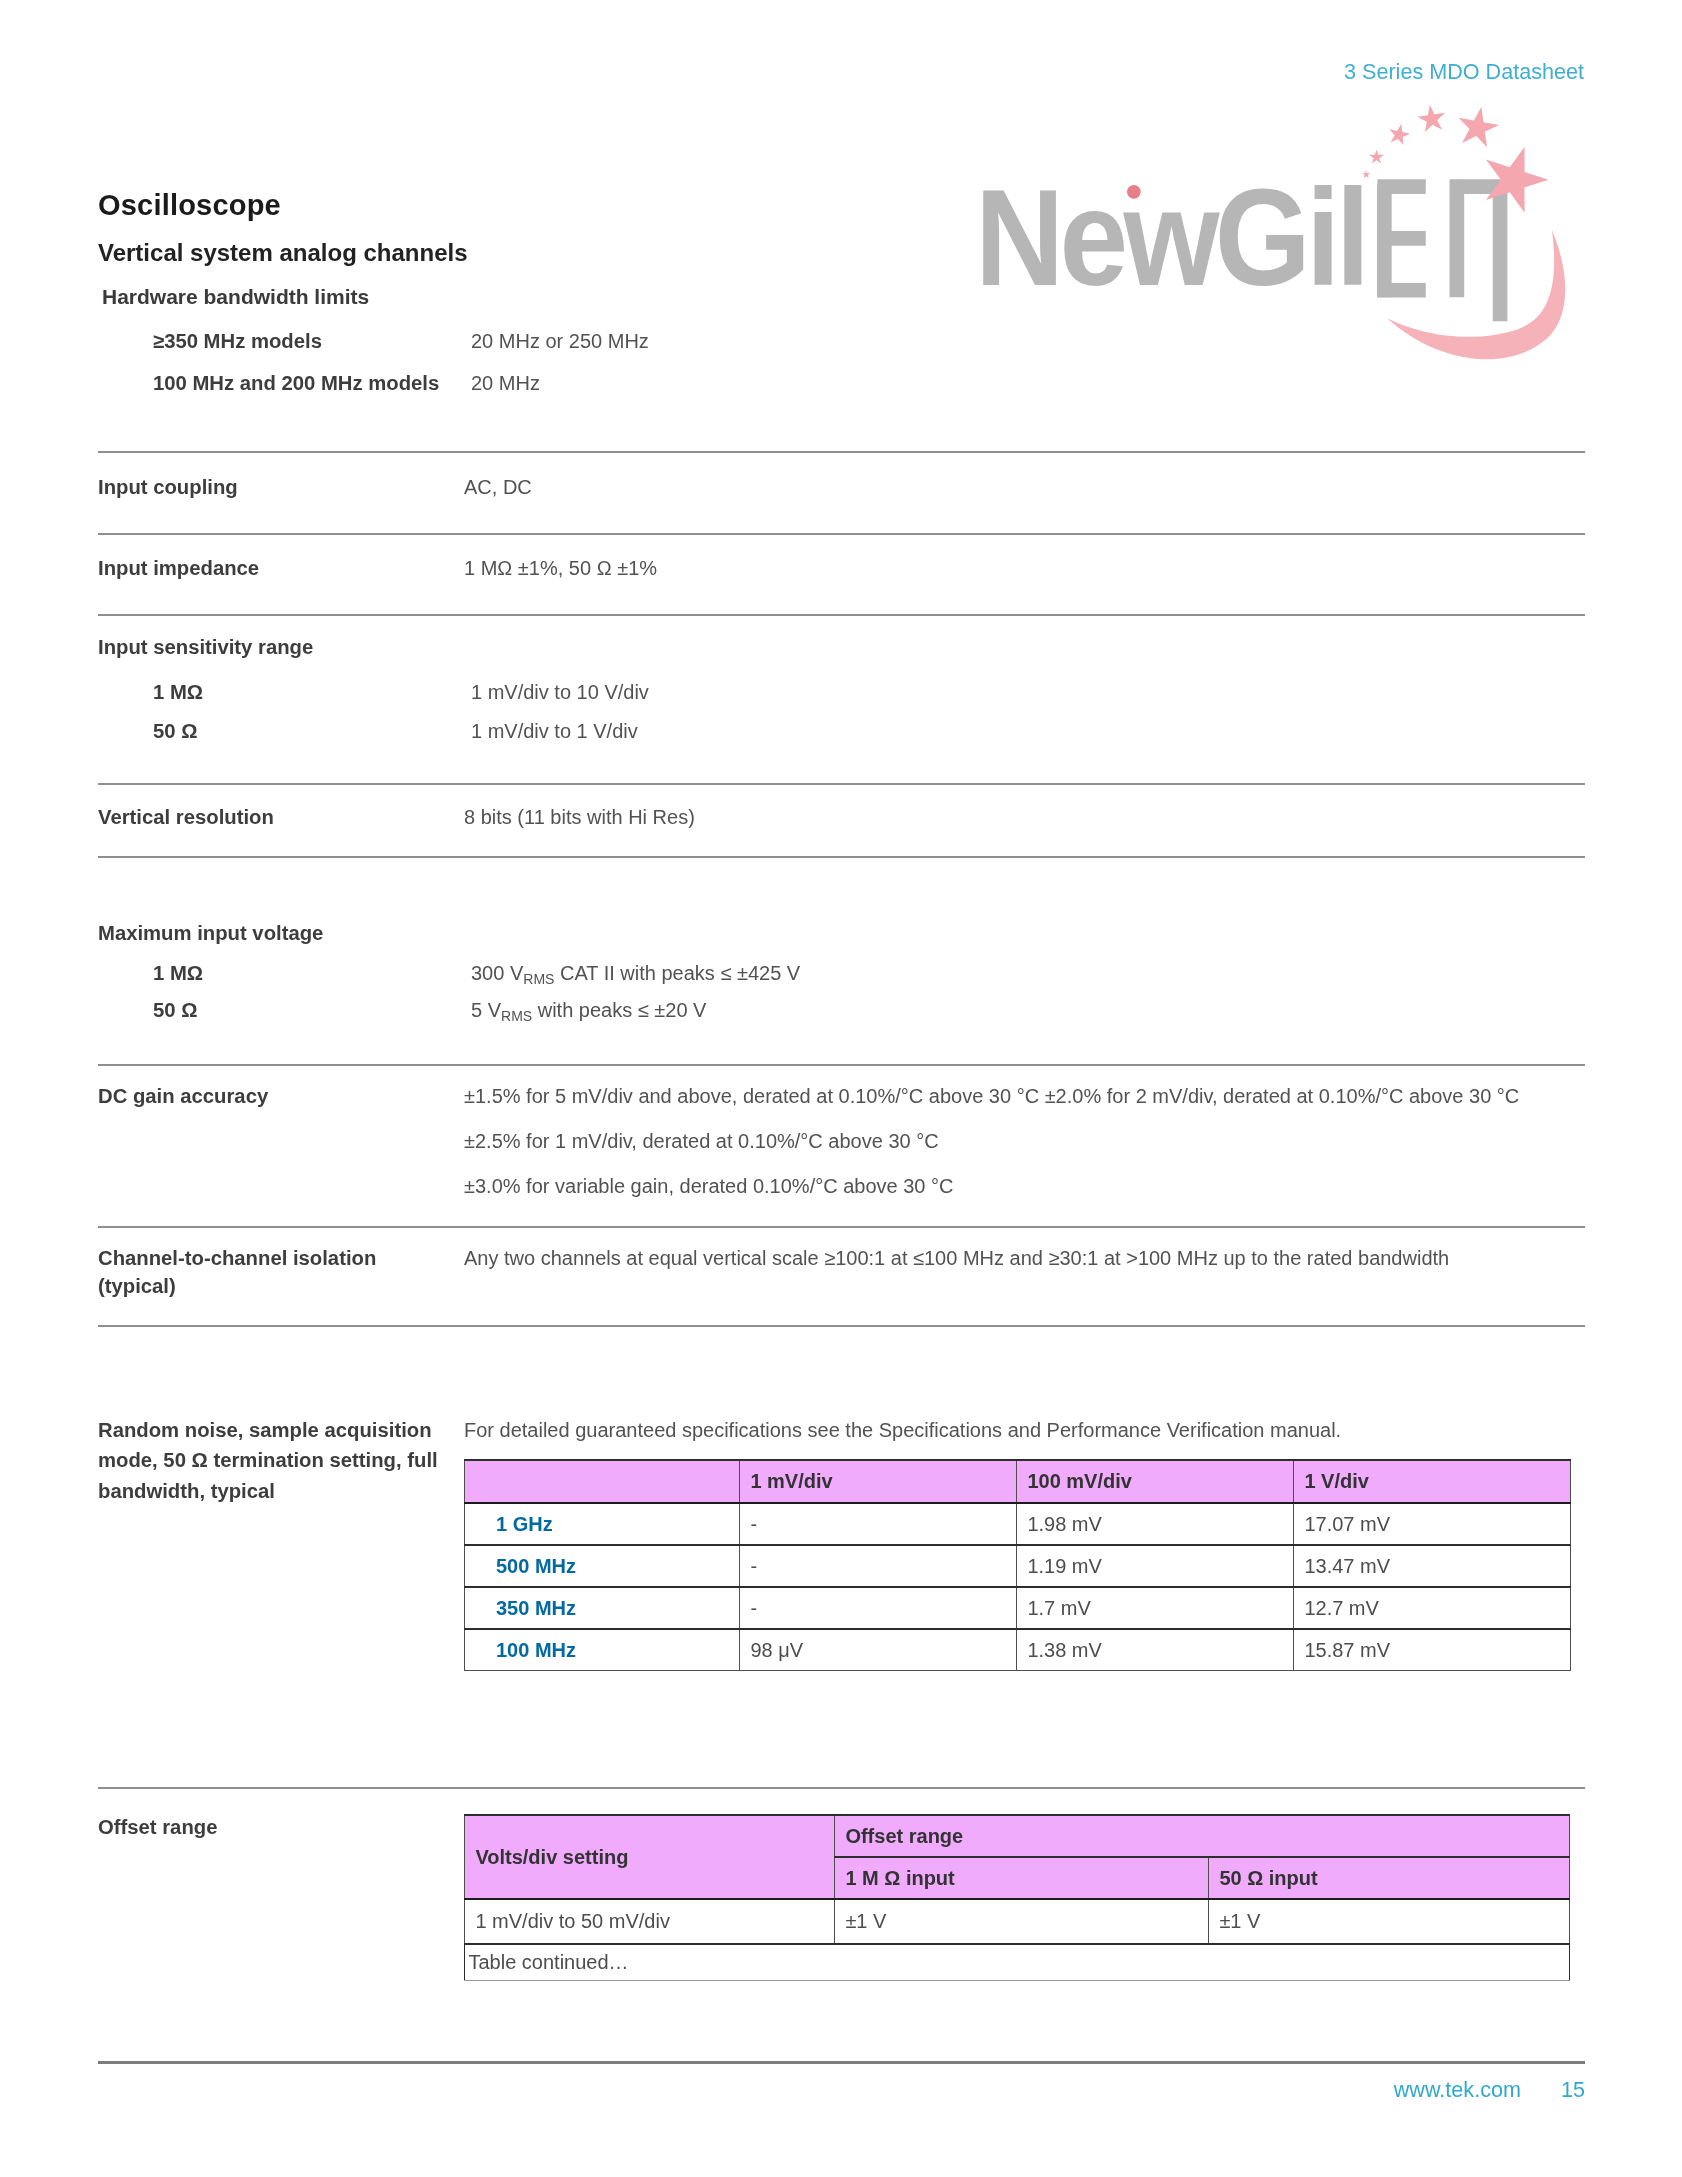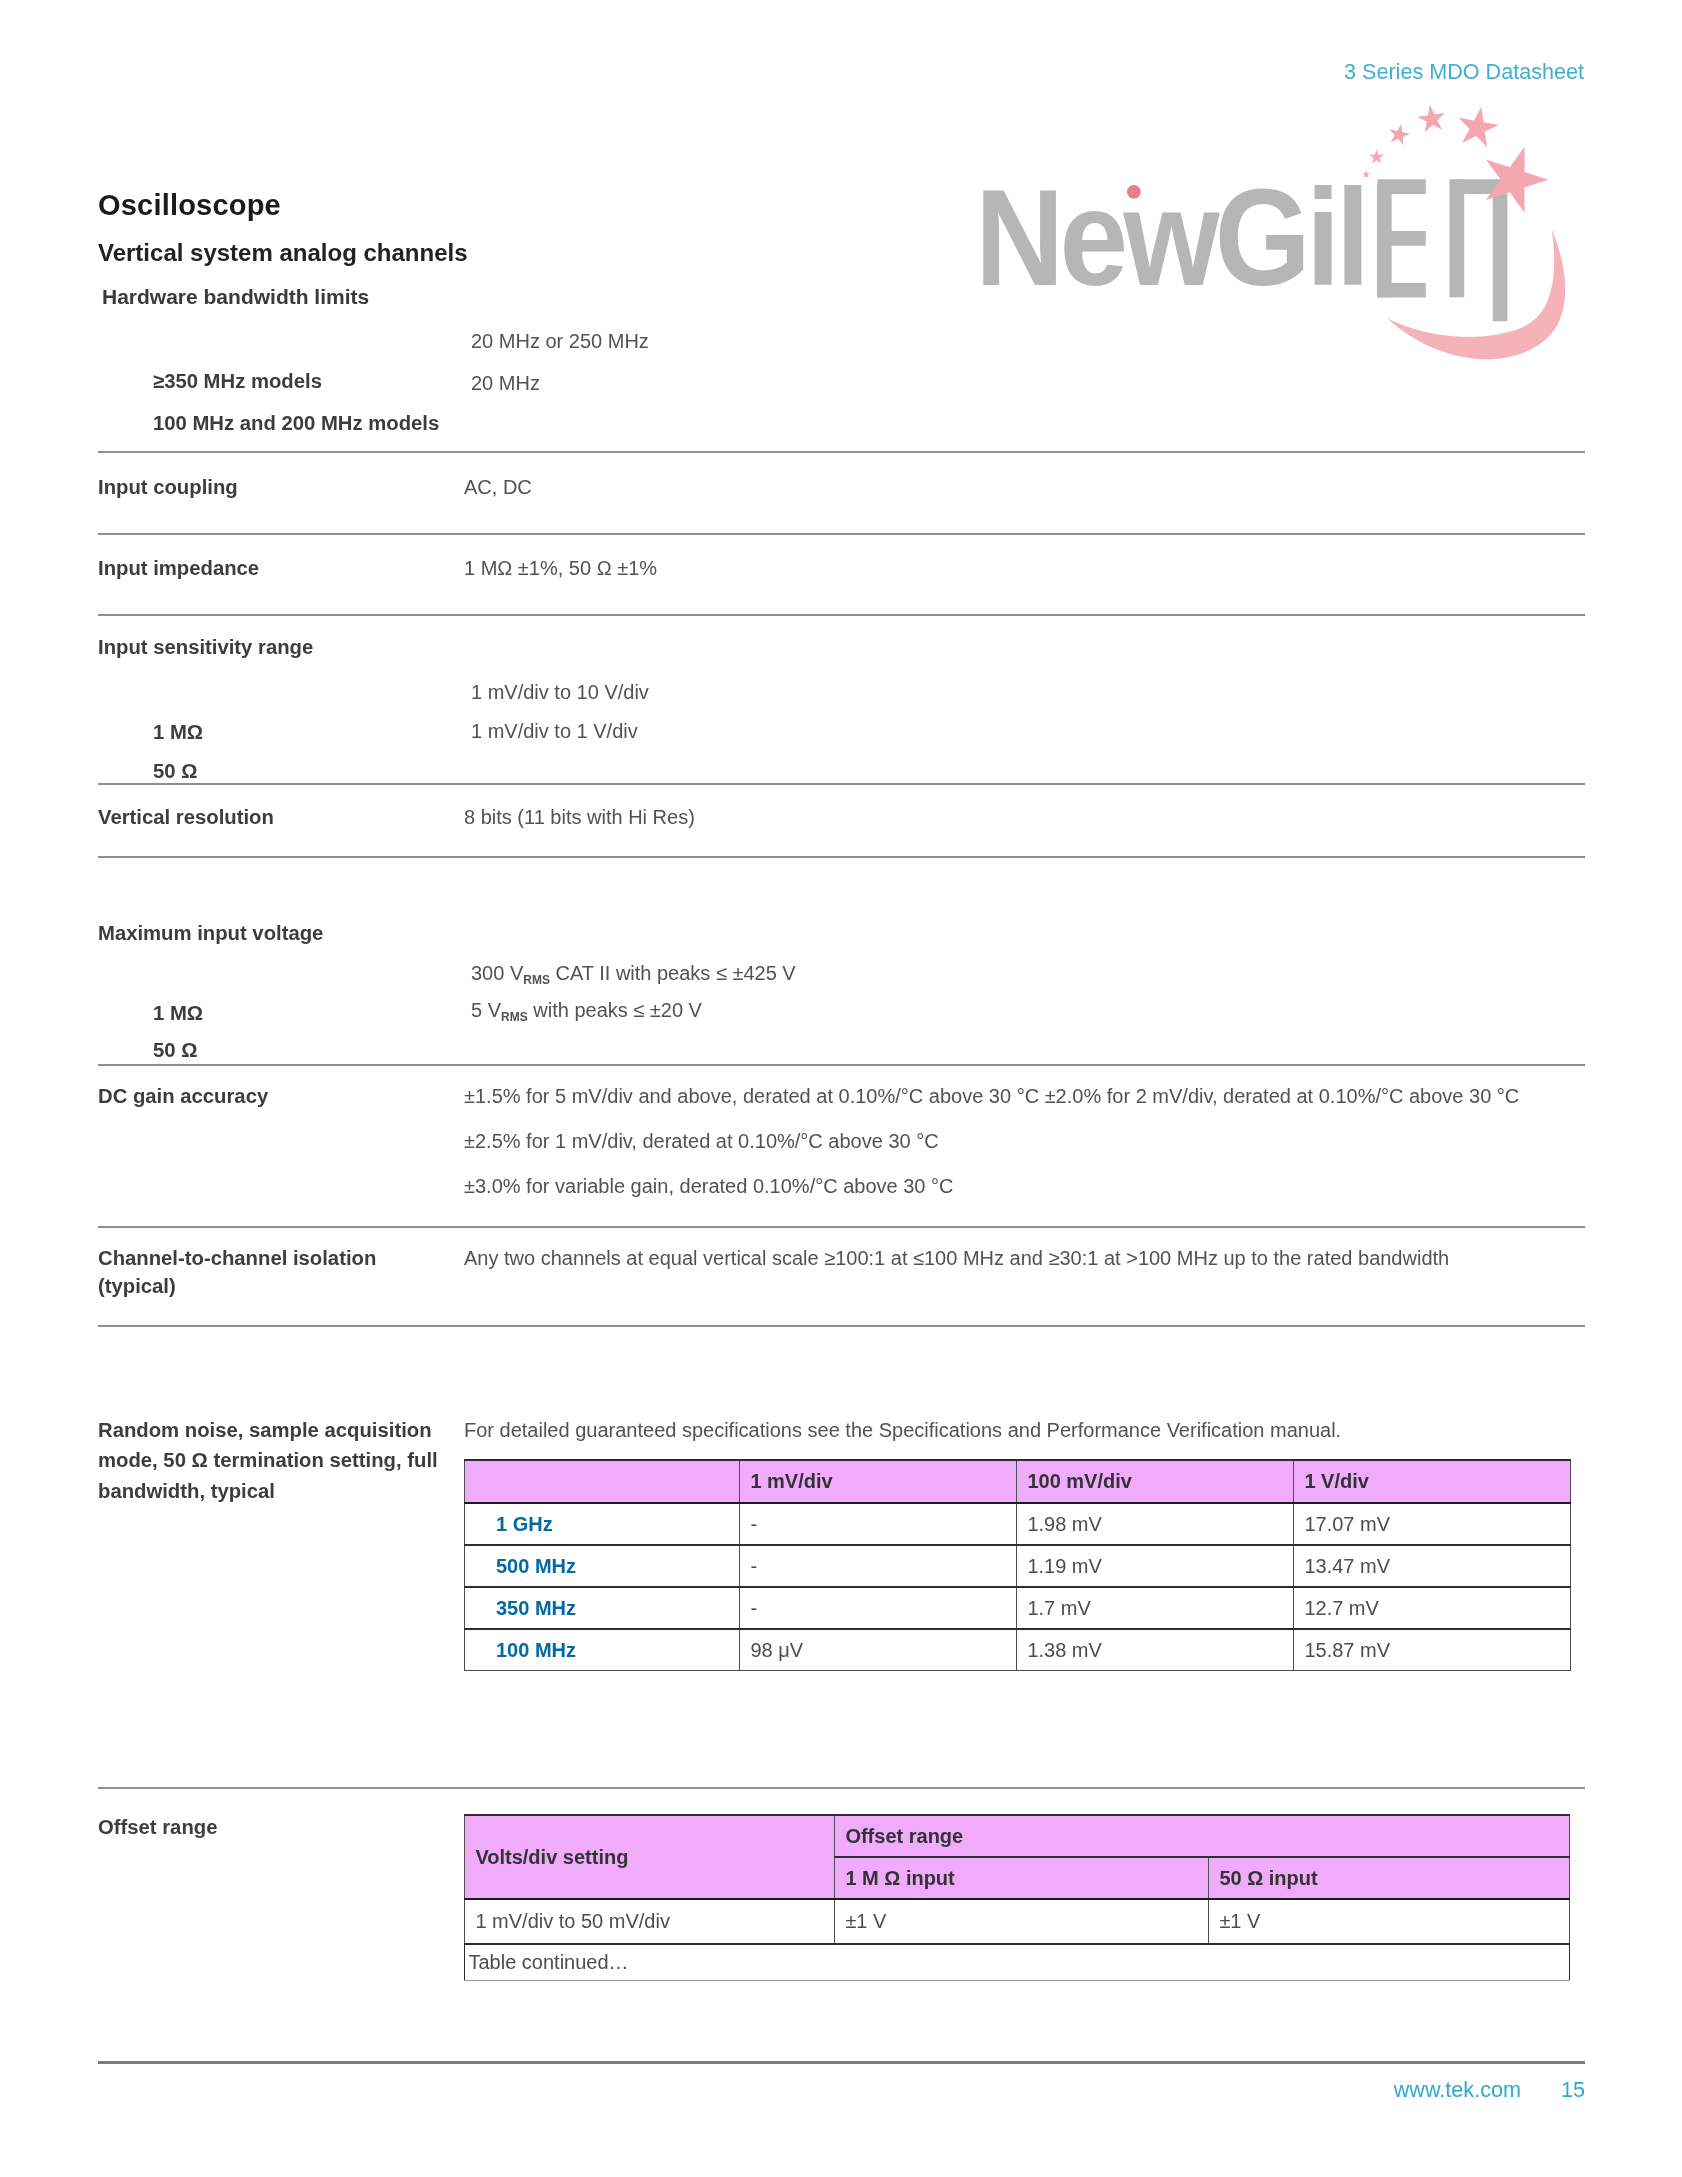--- a/index.html
+++ b/index.html
@@ -7,24 +7,24 @@
     position:relative;width:1683px;height:2177px;background:#ffffff;
     font-family:"Liberation Sans",sans-serif;color:#4a4a4a;overflow:hidden;
   }
   .hr{position:absolute;left:98px;width:1487px;height:1.7px;background:#8f8f8f;}
   .hr.thick{height:2.6px;background:#7d7d7d;}
   .header-right{position:absolute;top:59px;right:99px;font-size:21.6px;color:#3fafd1;}
   .h1{position:absolute;left:98px;top:189px;font-size:29px;font-weight:bold;color:#1b1b1b;letter-spacing:0.2px;}
   .h2{position:absolute;left:98px;top:239px;font-size:24px;font-weight:bold;color:#222222;}
   .h3{position:absolute;left:102px;top:285px;font-size:21px;font-weight:bold;color:#3a3a3a;}
   .lbl{position:absolute;left:98px;font-size:20.3px;font-weight:bold;color:#3d3d3d;white-space:nowrap;}
-  .sublbl{position:absolute;left:153px;font-size:20.3px;font-weight:bold;color:#3d3d3d;white-space:nowrap;margin-top:40px;}
+  .sublbl{position:absolute;left:153px;font-size:20.3px;font-weight:bold;color:#3d3d3d;white-space:nowrap;}
   .val{position:absolute;left:464px;font-size:20px;color:#525252;white-space:nowrap;}
   .val2{position:absolute;left:471px;font-size:20px;color:#525252;white-space:nowrap;}
-  .subscript{font-size:12px;vertical-align:-4.3px;letter-spacing:0;font-weight:bold;}
+  .subscript{font-size:14px;vertical-align:-4.3px;letter-spacing:0;}
   
   table.spec{position:absolute;left:464px;border-collapse:collapse;table-layout:fixed;width:1105px;
     font-size:20px;color:#4d4d4d;}
   table.spec td{border:1.7px solid #4e4e4e;padding:0 0 0 10.4px;vertical-align:middle;height:40px;}
   table.spec tr.hdr td{background:#f0abfc;font-weight:bold;color:#333333;border-bottom:2.6px solid #1c1c1c;}
   table.spec td.rowhead{font-weight:bold;color:#0369a1;padding-left:31px;}
   table.spec{border:1.7px solid #2b2b2b;}
   table.spec td{border-top-width:2.6px;border-top-color:#2e2e2e;}
   table.offset td.contd{border-left:1.7px solid #2b2b2b;border-right:1.7px solid #2b2b2b;
     border-bottom:0.9px solid #9a9a9a;border-top:2.6px solid #2e2e2e;height:35px;font-weight:normal;color:#4d4d4d;margin-left:36px;}

